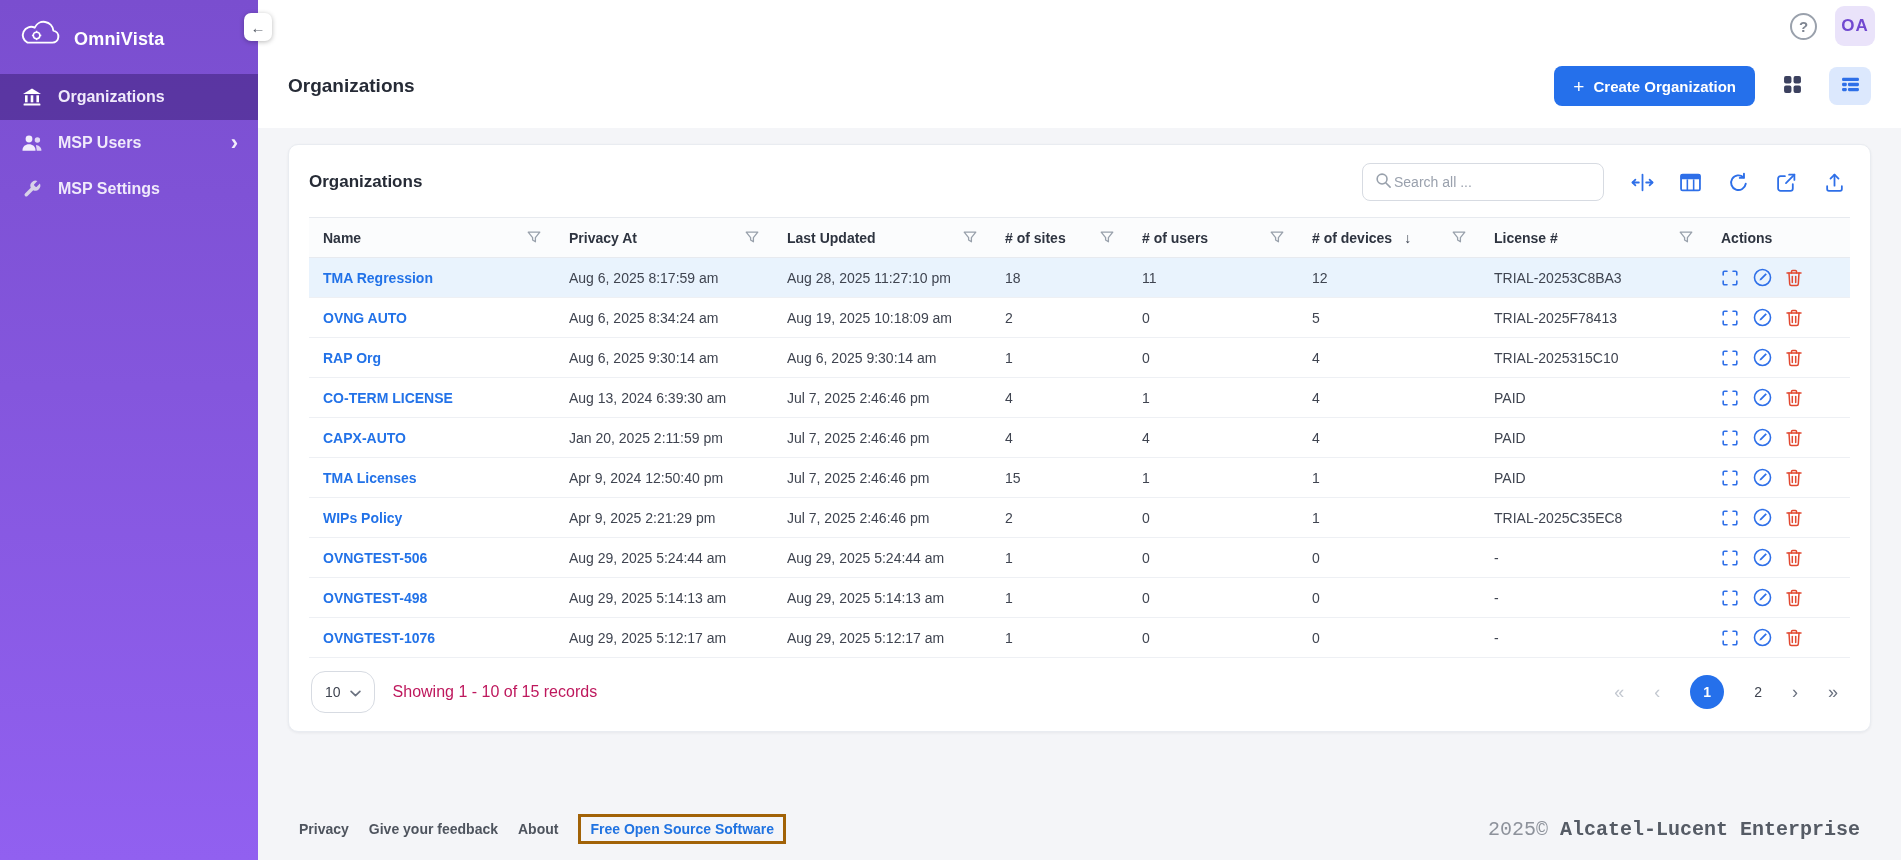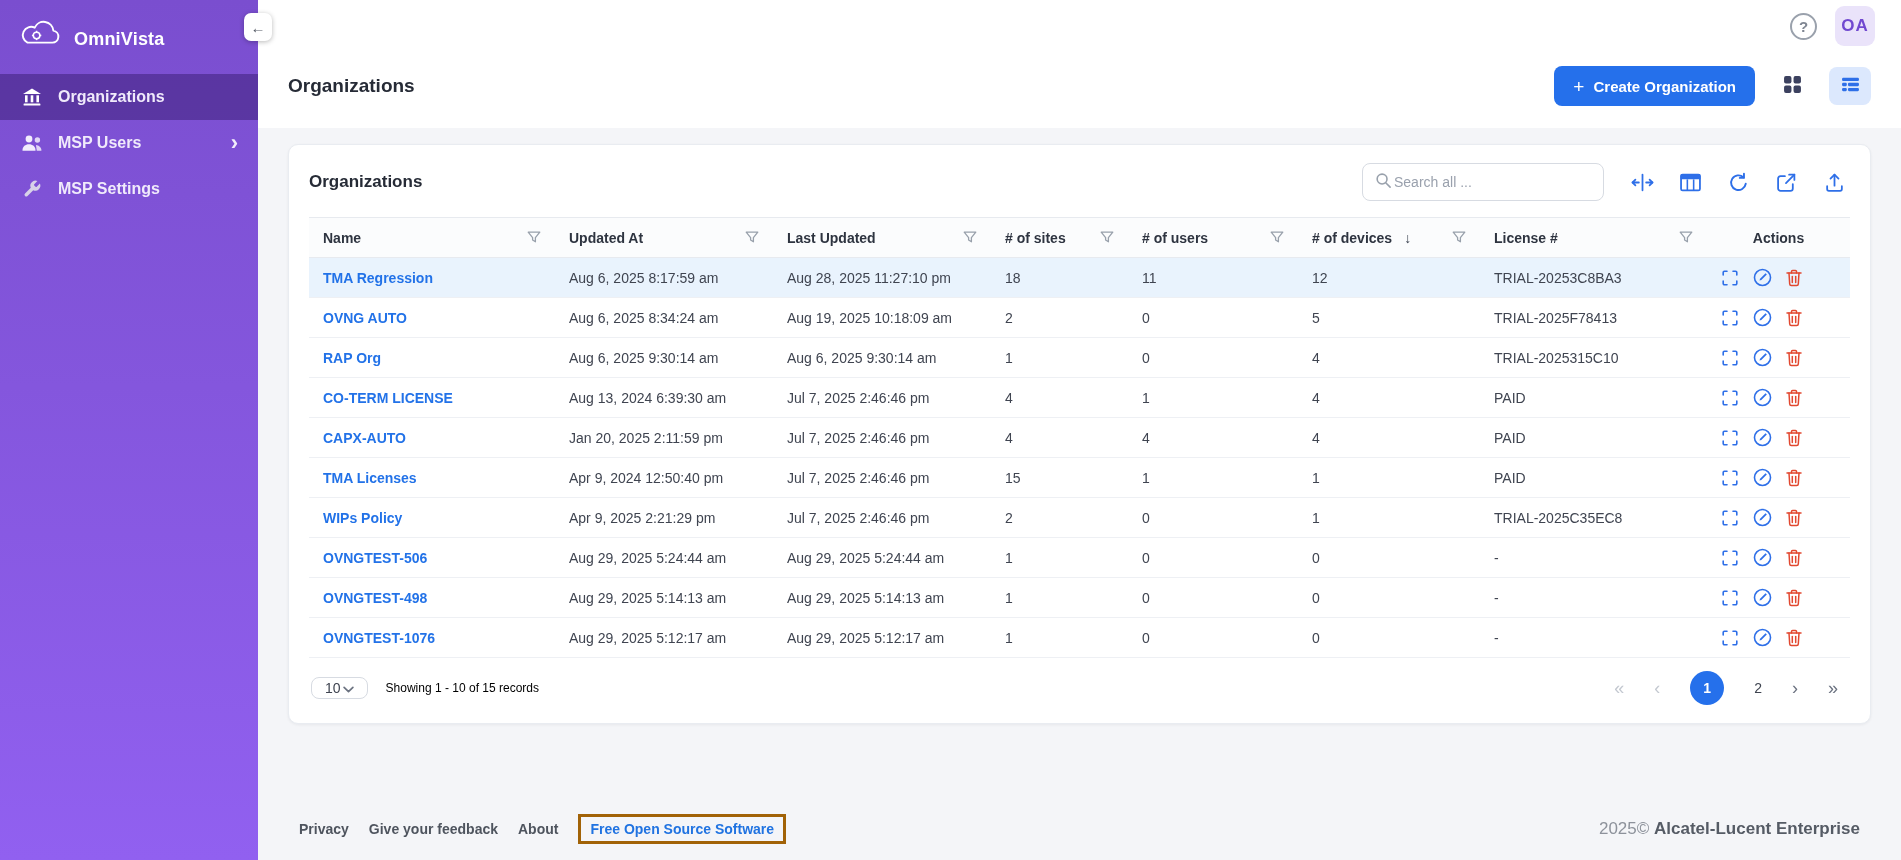--- a/index.html
+++ b/index.html
@@ -38,43 +38,43 @@
   .card-head{display:flex;align-items:center;justify-content:space-between;margin-bottom:16px;}
   .card-head h2{font-size:17px;font-weight:700;color:#262b36;}
   .card-tools{display:flex;align-items:center;gap:16px;}
   .search-box{display:flex;align-items:center;gap:2px;width:242px;height:38px;border:1px solid #d7dbe2;border-radius:8px;padding:0 12px;background:#fff;margin-right:6px;}
   .search-box input{border:none;outline:none;flex:1;font-size:14px;color:#3c414d;font-family:inherit;background:transparent;min-width:0;}
   .search-box input::placeholder{color:#9aa1ad;}
   .tool{border:none;background:transparent;cursor:pointer;display:flex;align-items:center;justify-content:center;width:32px;height:32px;padding:0;}
 
   table{width:100%;border-collapse:collapse;table-layout:fixed;}
   thead th{background:#fbfcfd;border-top:1px solid #e7eaef;border-bottom:1px solid #e7eaef;padding:0 14px;height:40px;font-size:14px;font-weight:700;color:#2e3440;text-align:left;}
-  .th-inner{display:flex;align-items:center;gap:12px;justify-content:center;}
+  .th-inner{display:flex;align-items:center;gap:12px;}
   .th-inner .funnel{margin-left:auto;display:flex;cursor:pointer;}
   .sort{font-size:14px;font-weight:700;color:#3c4250;}
   tbody td{border-bottom:1px solid #eef0f4;padding:0 14px;height:40px;font-size:14px;color:#3f4450;white-space:nowrap;overflow:hidden;}
   tr.highlighted td{background:#e9f3fd;}
   a.org-link{color:#2272e8;font-weight:600;text-decoration:none;cursor:pointer;}
   .actions-wrap{display:flex;align-items:center;gap:14px;}
   .act{cursor:pointer;display:flex;align-items:center;}
 
   .card-foot{display:flex;align-items:center;gap:18px;padding:13px 2px 10px;}
-  .page-size{display:flex;align-items:center;gap:2px;height:22px;padding:0 13px;border:1px solid #d7dbe2;border-radius:8px;font-size:14px;color:#3f4450;cursor:pointer;background:#fff;}
-  .summary{font-size:12px;color:#000000;}
+  .page-size{display:flex;align-items:center;gap:9px;height:42px;padding:0 13px;border:1px solid #d7dbe2;border-radius:14px;font-size:14px;color:#3f4450;cursor:pointer;background:#fff;}
+  .summary{font-size:16px;color:#be185d;}
   .pagination{margin-left:auto;display:flex;align-items:center;gap:30px;padding-right:10px;}
   .pg{font-size:18px;color:#6b7280;cursor:pointer;line-height:1;}
   .pg.disabled{color:#c3c8d0;}
   .pg.num{font-size:14px;color:#3f4450;}
   .pg.num.active{width:34px;height:34px;border-radius:50%;background:#2570eb;color:#fff;display:flex;align-items:center;justify-content:center;font-weight:600;}
 
   .footer{margin-top:auto;display:flex;align-items:center;gap:20px;padding:0 41px 16px;}
   .footer a{font-size:14px;color:#4e545e;font-weight:600;text-decoration:none;cursor:pointer;}
   .footer a.foss{color:#2073e1;}
   .footer a.annotated{border:3px solid #a16207;padding:4px 9px;}
-  .copyright{margin-left:auto;font-size:17px;color:#8d929b;}
+  .copyright{margin-left:auto;font-size:20px;color:#8d929b;font-family:Liberation Mono, monospace;}
   .copyright .company{color:#555b65;font-weight:600;}
 </style>
 </head>
 <body>
 
 <div class="app">
 
   <aside class="sidebar">
     <div class="logo-row">
       <span class="logo">
@@ -242,21 +242,21 @@
                   <span>Name</span>
                   <span class="funnel">
                     <svg width="14" height="13" viewBox="0 0 14 13" fill="none" stroke="#98a0ab" stroke-width="1.3" stroke-linejoin="round">
                         <path d="M1.2 1.2h11.6L8.4 6.6v4.2L5.6 9V6.6z"></path>
                       </svg>
                   </span>
                 </div>
               </th>
               <th>
                 <div class="th-inner">
-                  <span>Updated At</span>
+                  <span>Privacy At</span>
                   <span class="funnel">
                     <svg width="14" height="13" viewBox="0 0 14 13" fill="none" stroke="#98a0ab" stroke-width="1.3" stroke-linejoin="round">
                         <path d="M1.2 1.2h11.6L8.4 6.6v4.2L5.6 9V6.6z"></path>
                       </svg>
                   </span>
                 </div>
               </th>
               <th>
                 <div class="th-inner">
                   <span>Last Updated</span>

